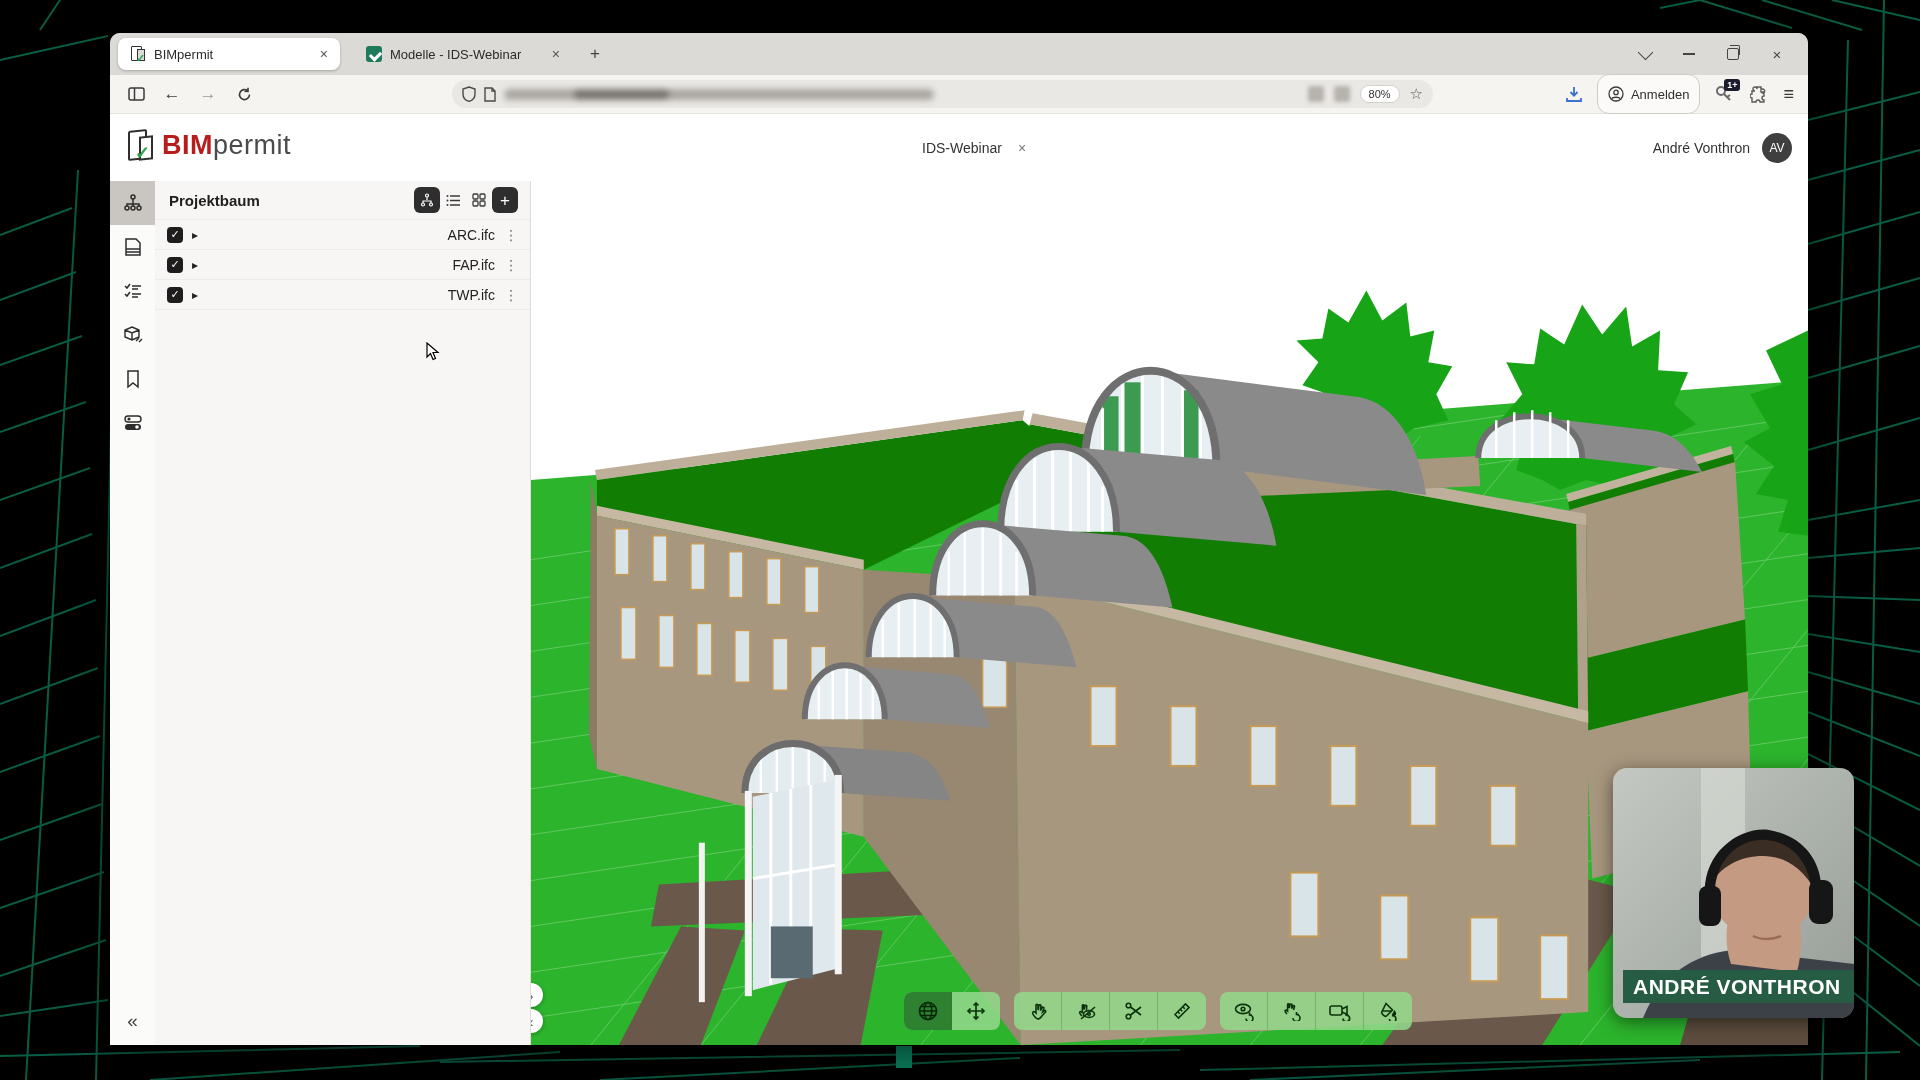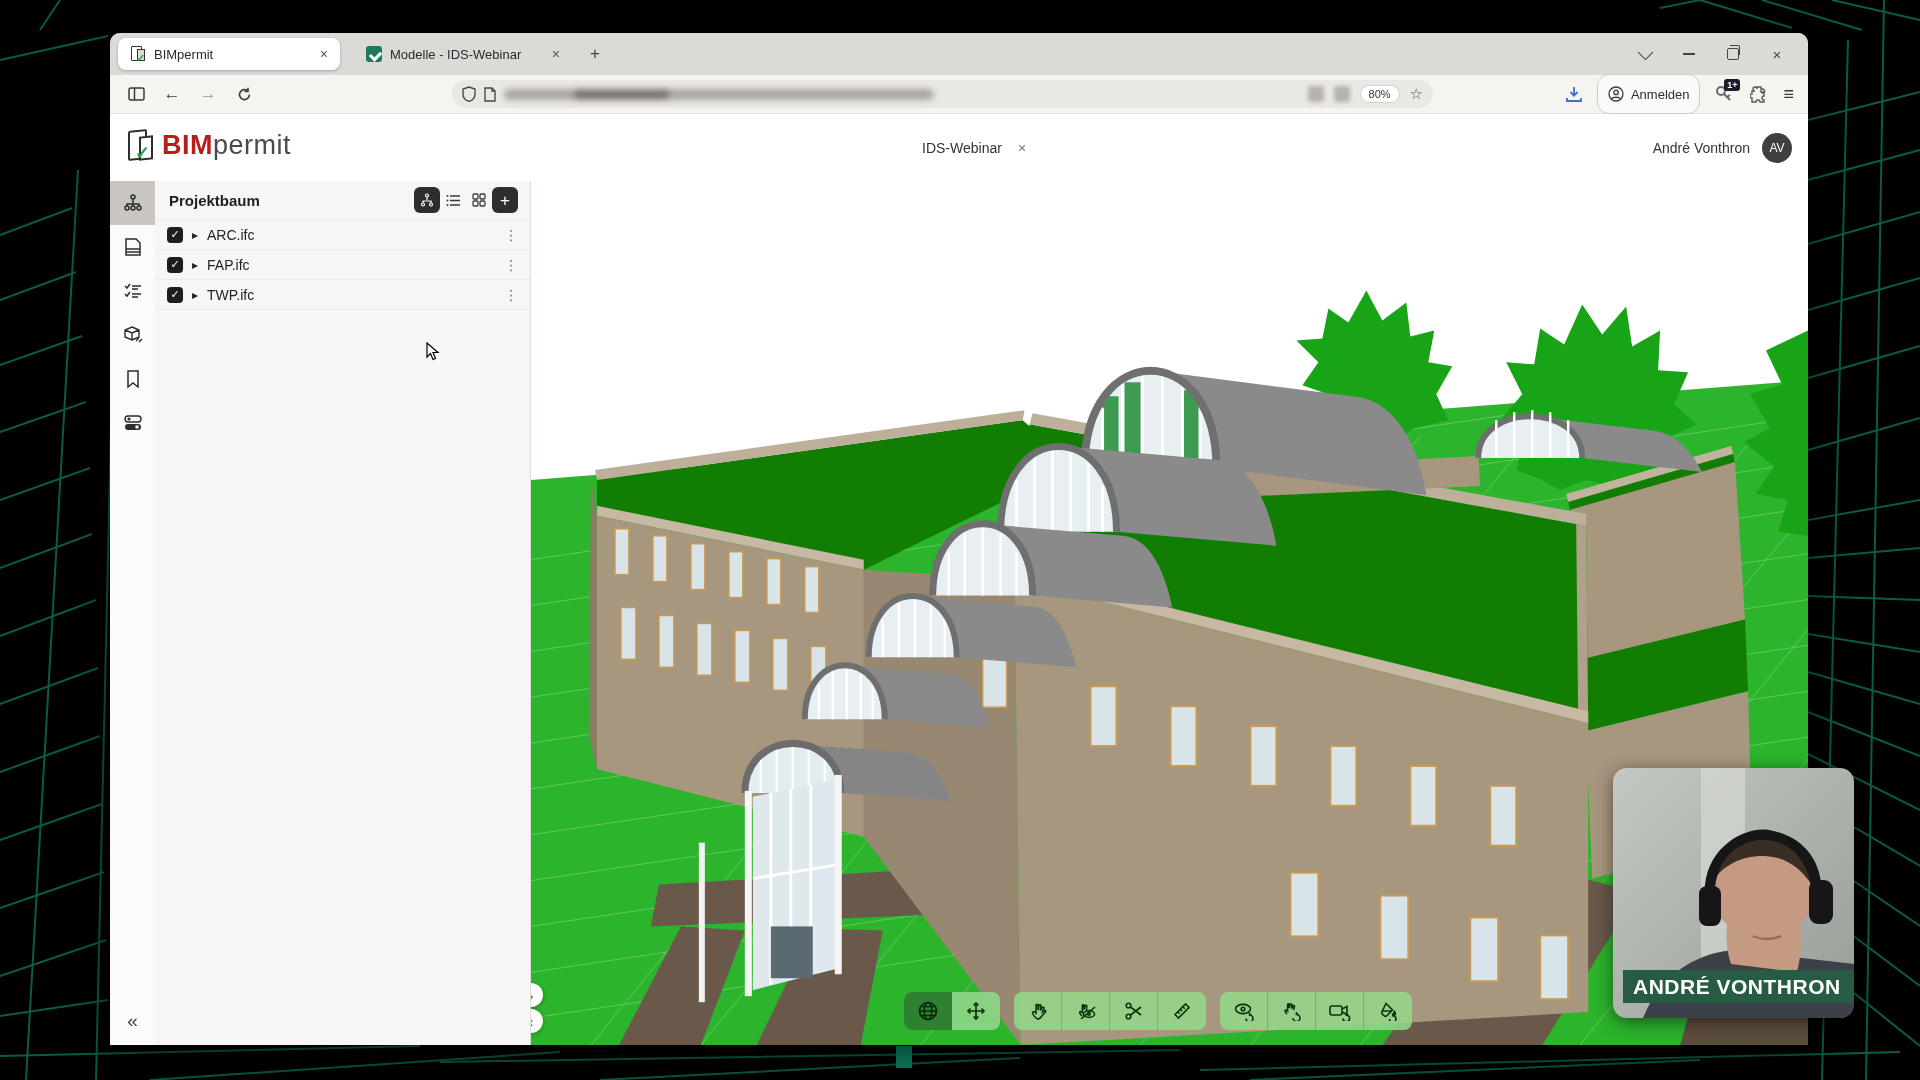--- a/index.html
+++ b/index.html
@@ -92,21 +92,21 @@
   .tpbtn{width:26px;height:26px;border-radius:6px;display:flex;align-items:center;justify-content:center;}
   .tpbtn.dark{background:#2e2e2e;color:#fff;}
   .tpbtn.plain{color:#3a3a3a;}
   .tpbtn .plus{font-size:17px;line-height:1;}
   .treerow{height:29px;display:flex;align-items:center;gap:9px;padding:0 12px;border-top:1px solid #edebe7;
            font-size:14px;color:#222;}
   .treerow:last-of-type{border-bottom:1px solid #edebe7;}
   .cbx{width:16px;height:16px;border-radius:4px;background:#1d1d1d;color:#fff;font-size:11px;display:flex;
        align-items:center;justify-content:center;flex:0 0 auto;}
   .caret{color:#222;font-size:12px;flex:0 0 auto;}
-  .fname{flex:1;}
+  .fname{flex:1;text-align:right;}
   .kebab{color:#6f6f6f;font-size:14px;letter-spacing:0;}
   .cursor{position:absolute;left:271px;top:161px;width:16px;height:20px;pointer-events:none;}
 
   .viewer{flex:1;position:relative;background:#fff;overflow:hidden;min-width:0;}
   .scene{position:absolute;inset:0;width:100%;height:100%;}
   .vtb{position:absolute;left:373px;bottom:15px;display:flex;gap:14px;}
   .grp{display:flex;background:rgba(146,215,138,.88);border-radius:8px;overflow:hidden;}
   .vbtn{width:48px;height:38px;display:flex;align-items:center;justify-content:center;border:none;
         background:transparent;border-right:1px solid rgba(45,120,45,.30);padding:0;}
   .vbtn:last-child{border-right:none;}

